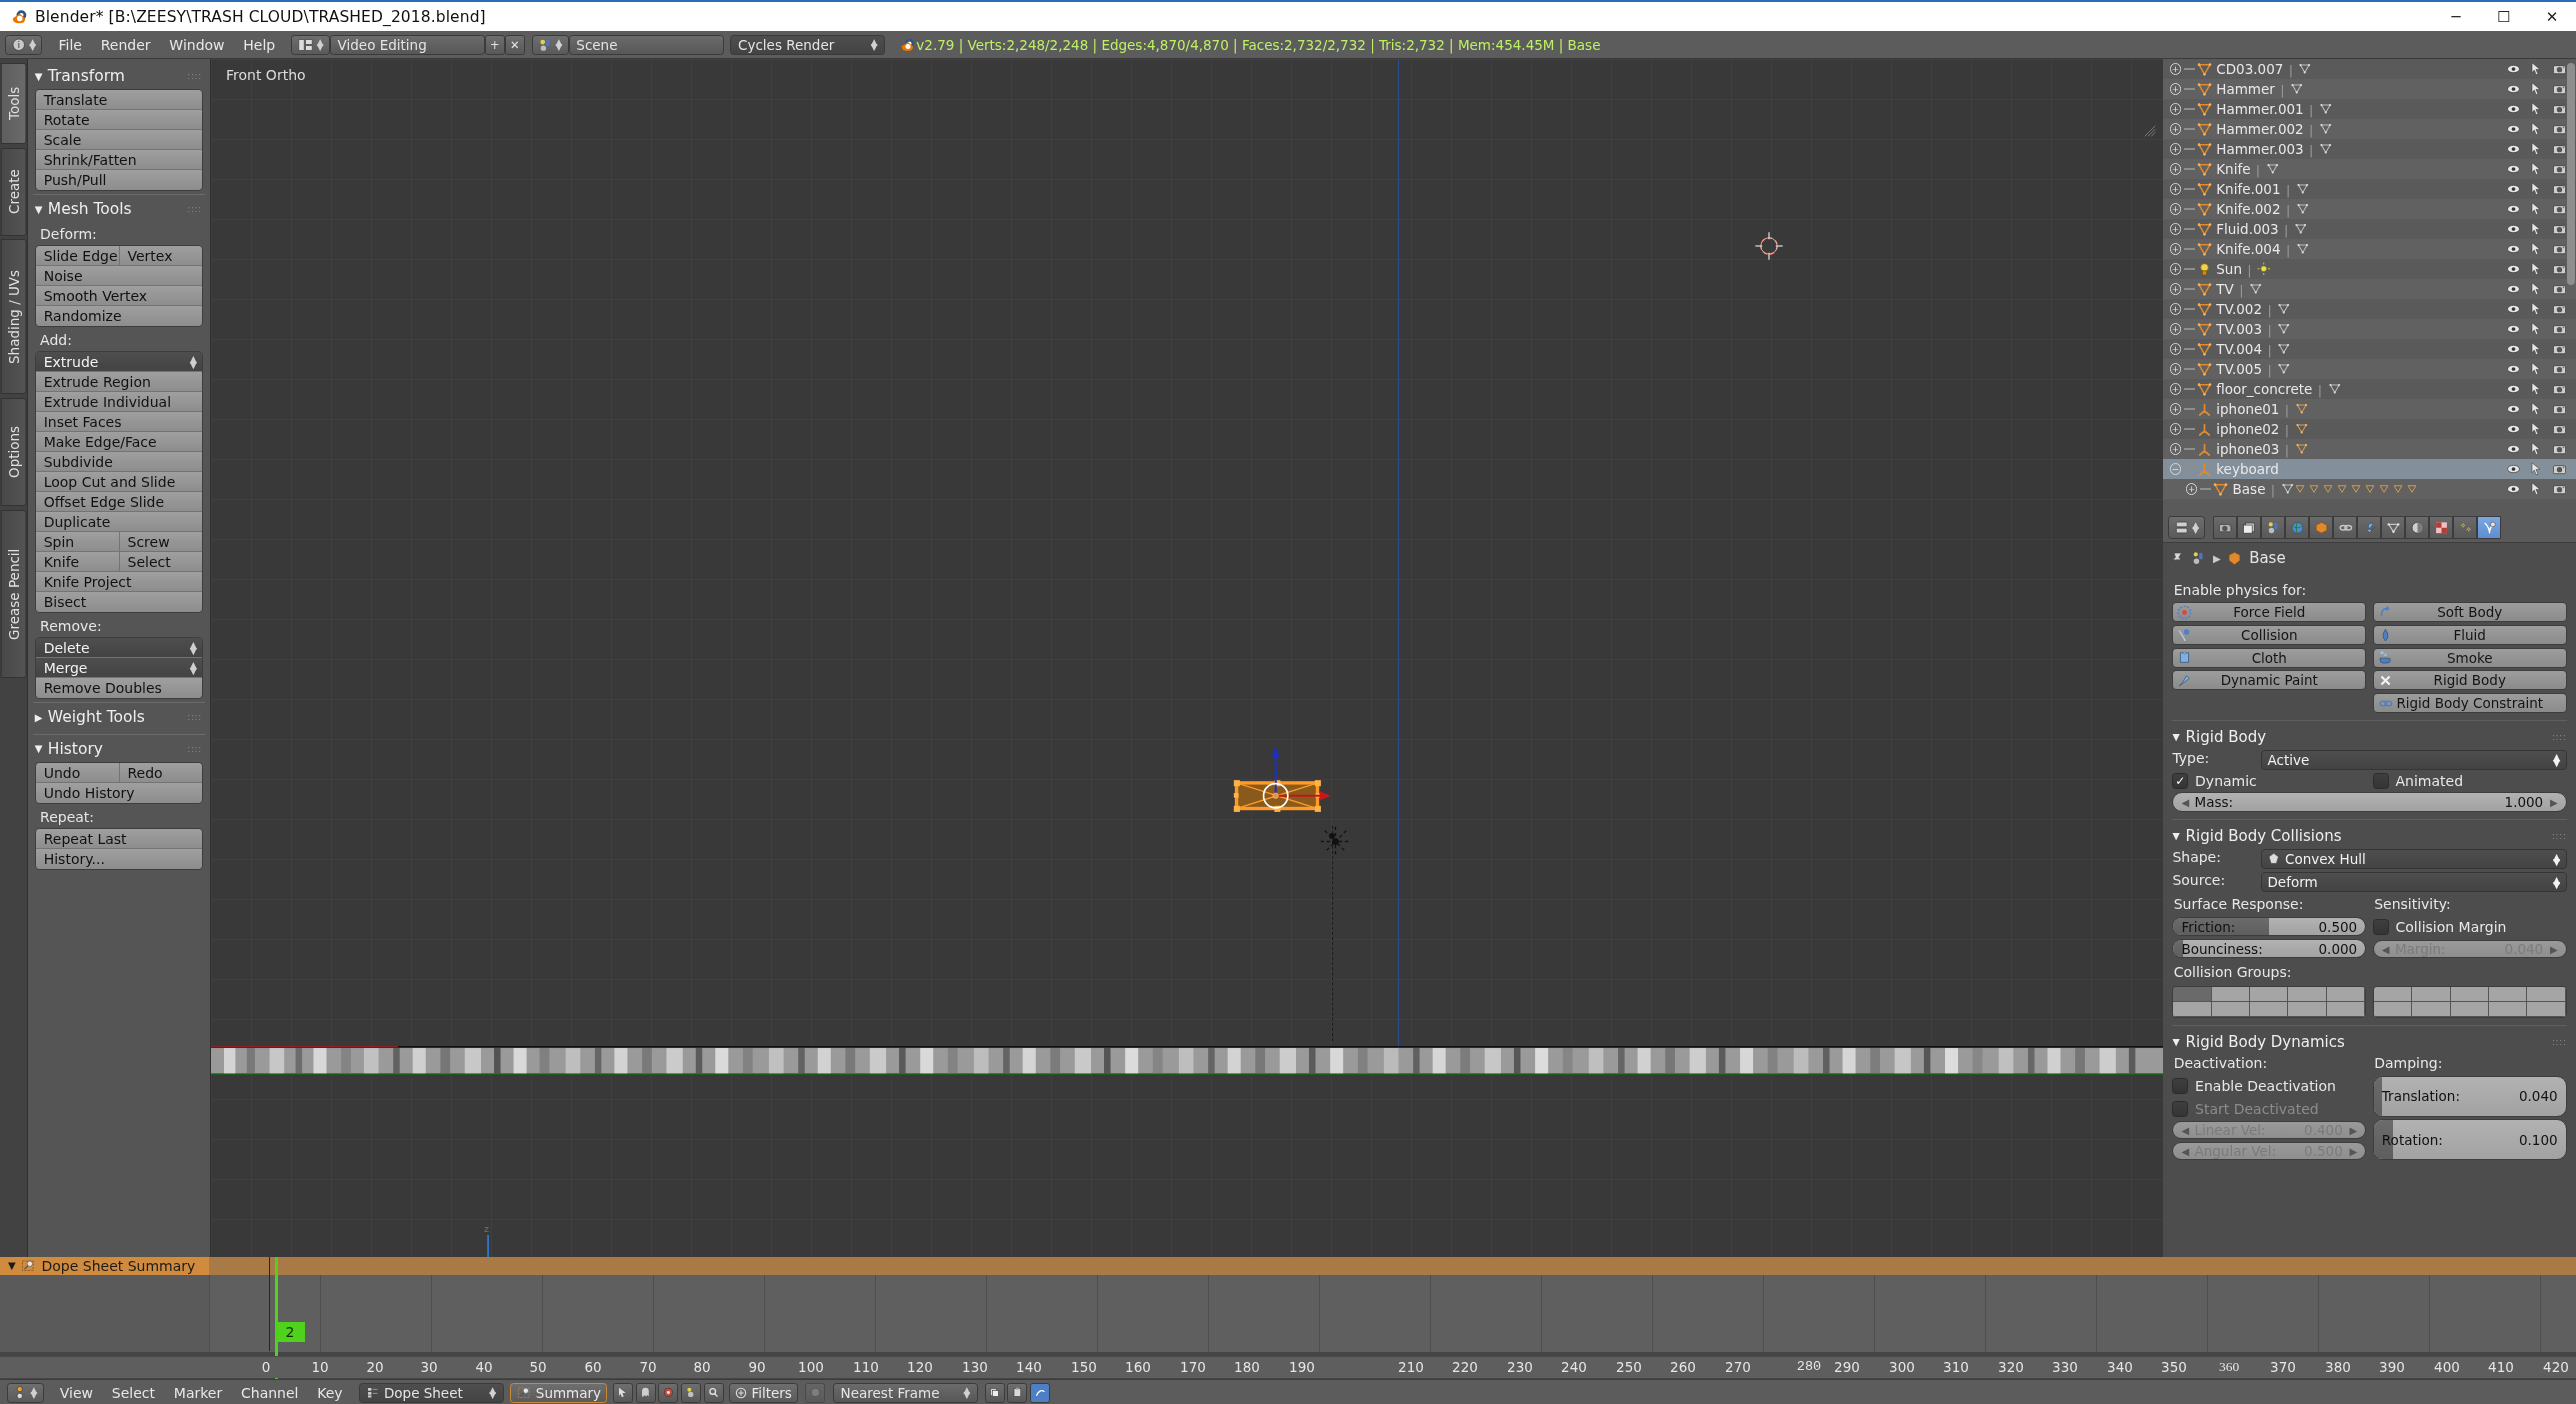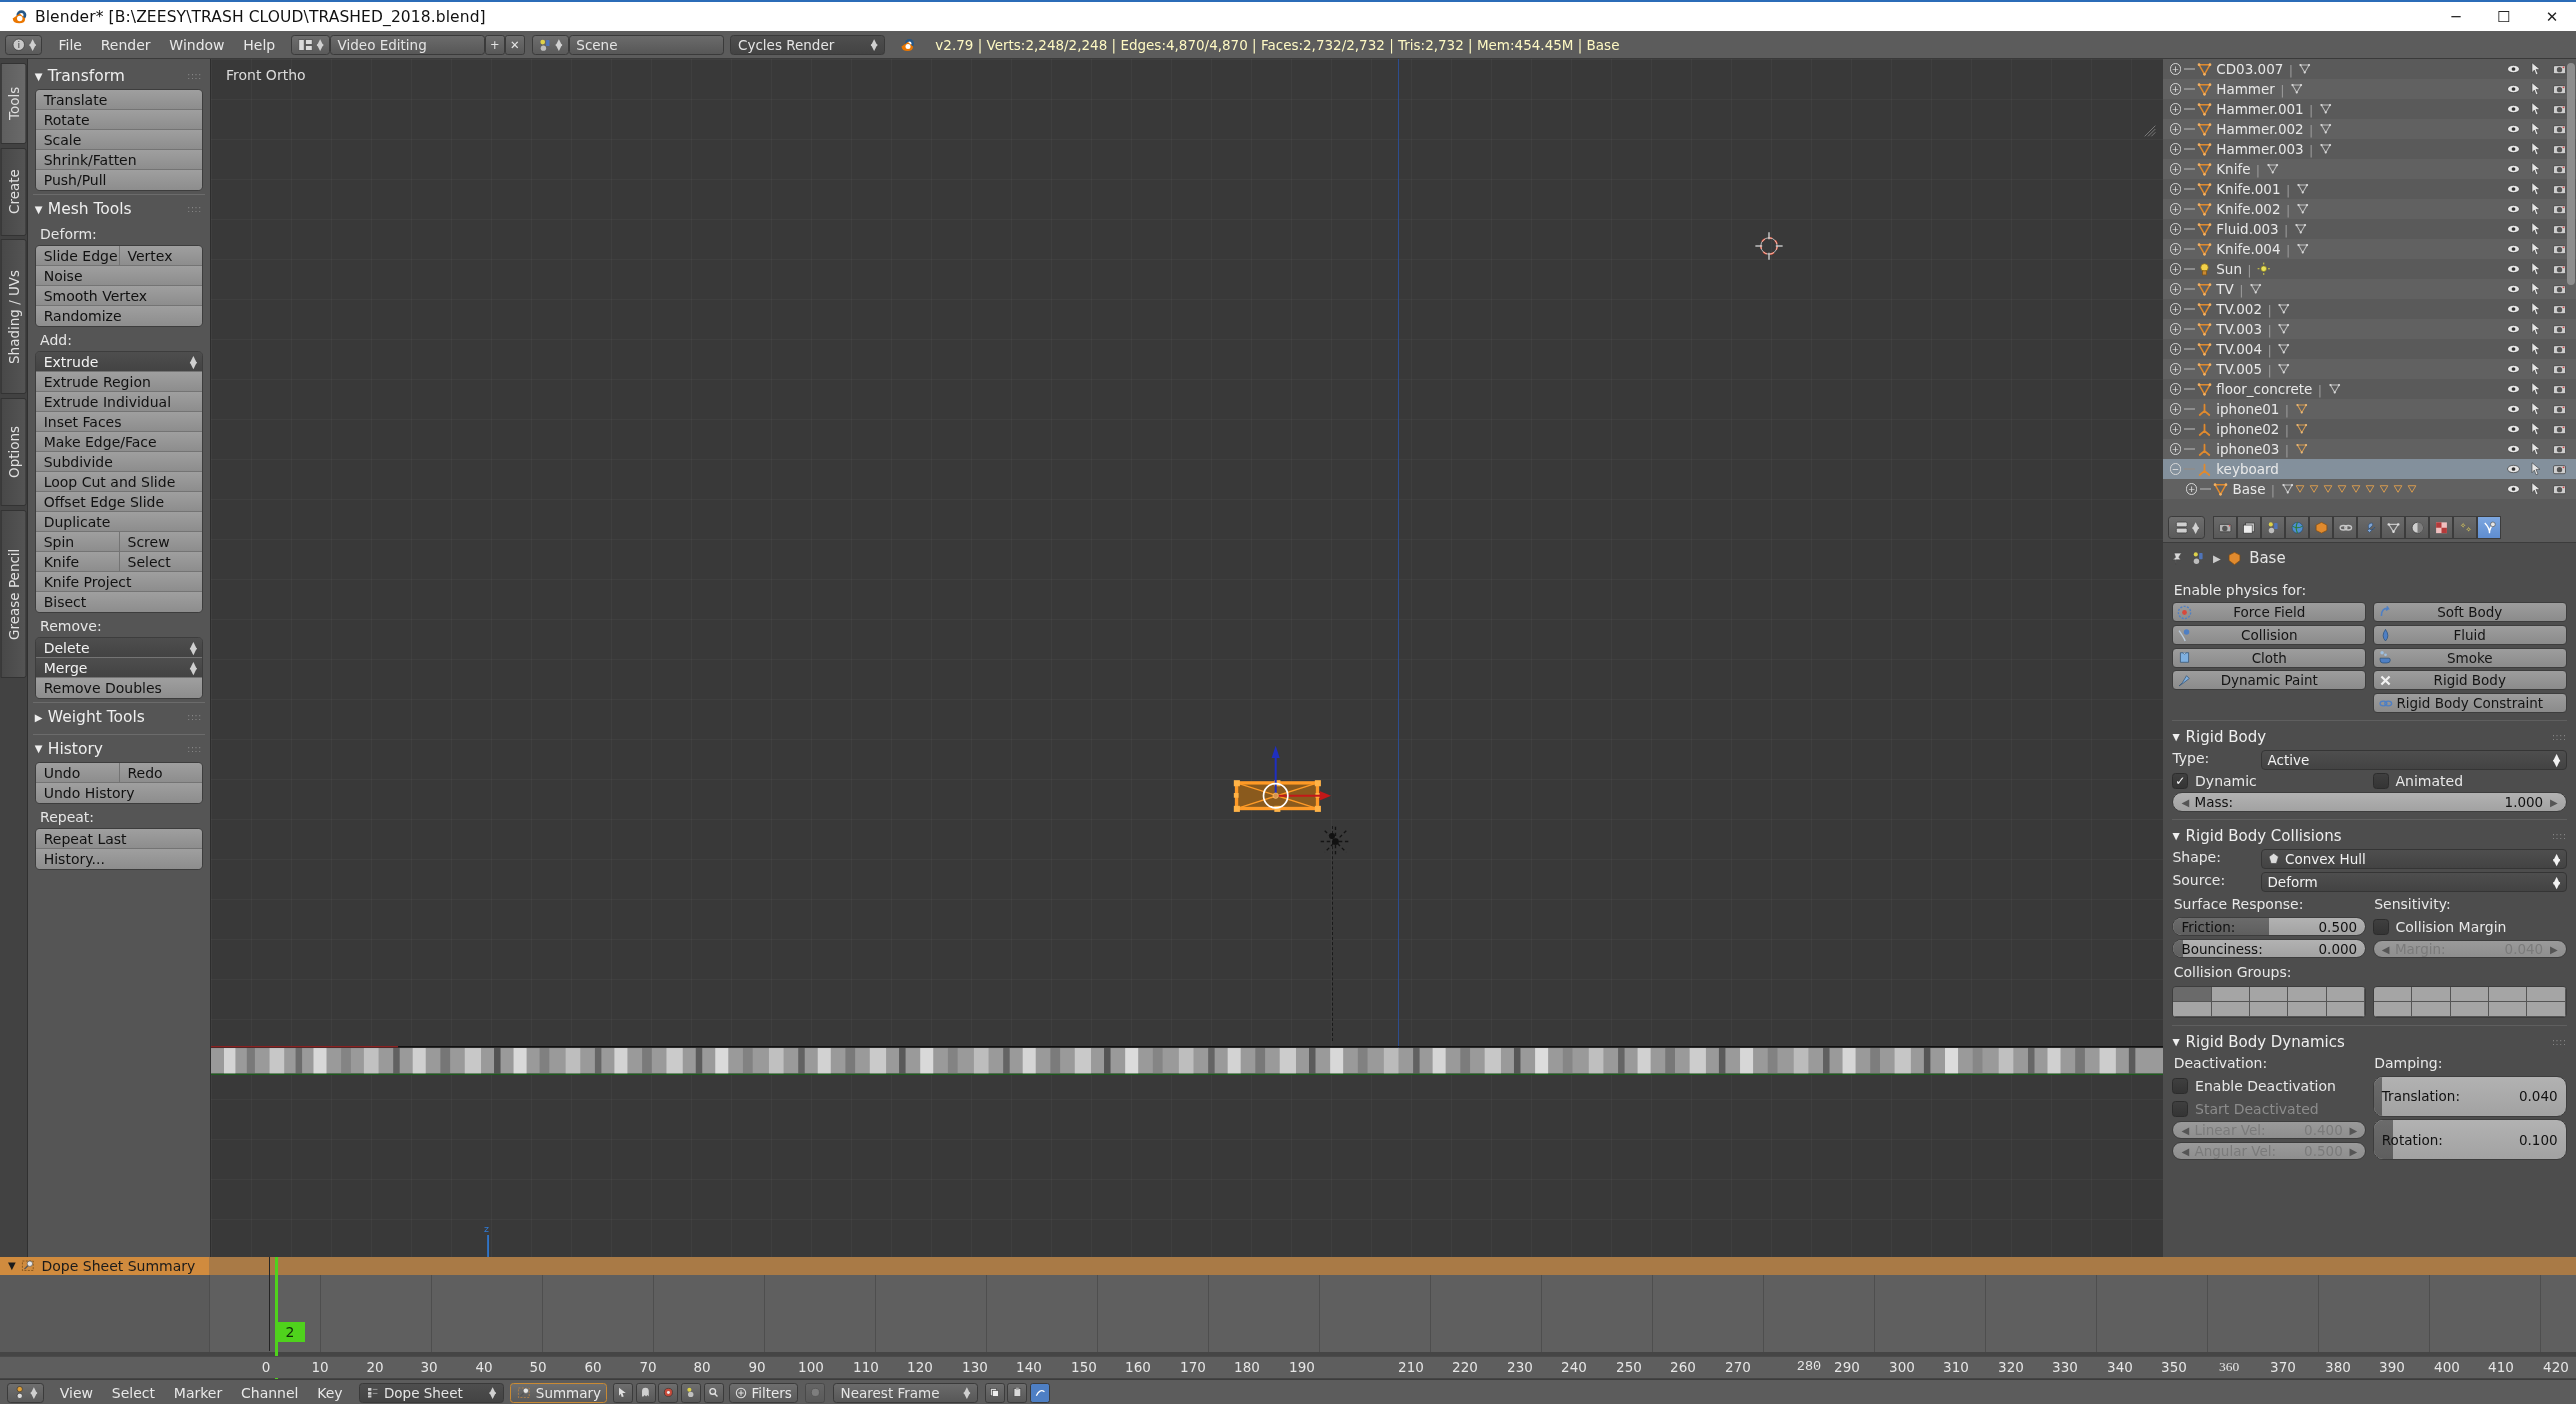--- a/index.html
+++ b/index.html
@@ -44,21 +44,21 @@
   }
   .sep{ width:6.7px; }
 
   .dropdown{
     background:linear-gradient(#6b6b6b,#575757);
     border:0.7px solid #3a3a3a;border-radius:3.4px;height:20px;
     display:flex;align-items:center;padding:0 6.7px;font-size:13.5px;min-width:101px;
   }
   .dropdown .ddlabel{ flex:1; }
 
-  #statsline{ margin-left:19px; font-size:13.5px; color:#fef9c3; white-space:nowrap; }
+  #statsline{ margin-left:0; font-size:13.5px; color:#bef264; white-space:nowrap; }
 
   
   #main{ position:absolute; left:0; top:59px; width:2576px; height:1198px; }
 
   
   #lefttabs{
     position:absolute; left:0; top:0; width:28px; height:1198px;
     background:#424242; border-right:0.7px solid #303030;
   }
   .vtab{

